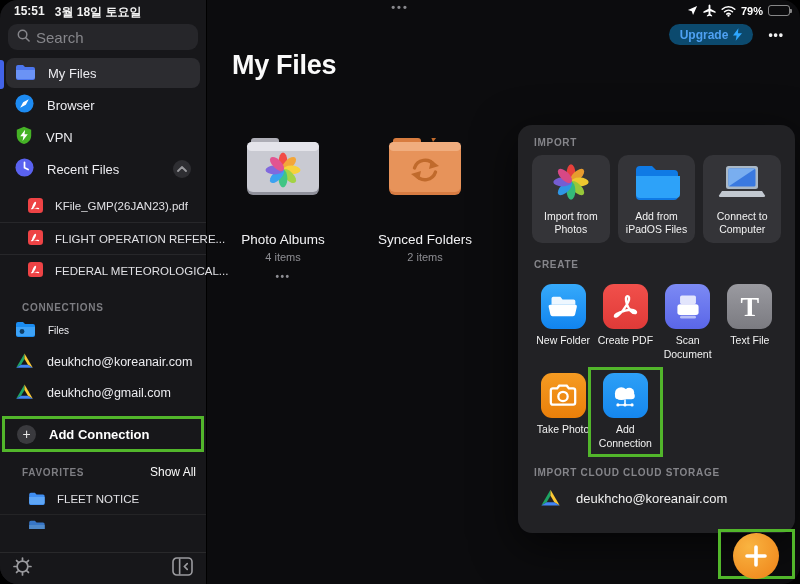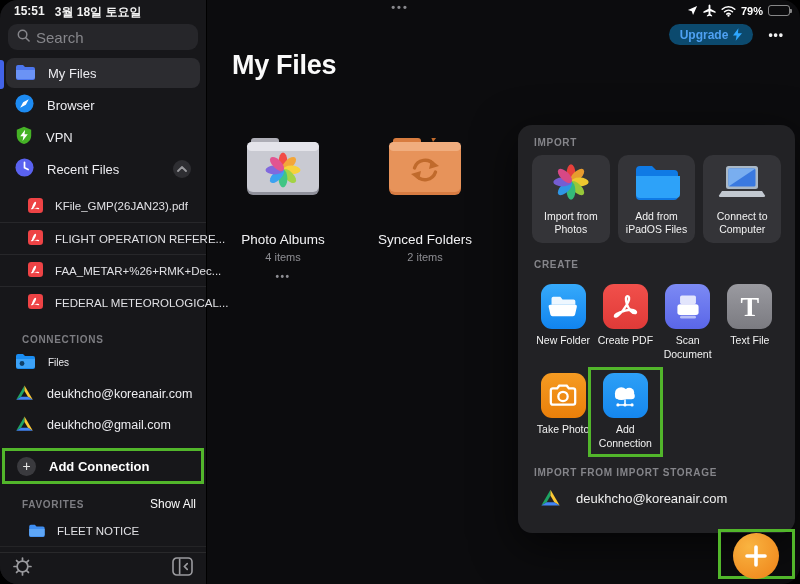--- a/index.html
+++ b/index.html
@@ -188,27 +188,20 @@
               <rect width="16" height="16" rx="3.5" fill="#ee4345"></rect>
               <path d="M4 11C5 7 6.5 4 8 4c1.5 0 .3 4-2.3 7 3-1 6.3-1 6.3.3 0 1.3-3.2.4-5.2-.6-1.6 1.1-3.4 1.9-3.6.9-.2-1 .8-.6.8-.6Z" fill="#fff"></path>
             </svg></span>
         <span>FLIGHT OPERATION REFERE...</span>
       </div>
       <div class="file-row">
         <span><svg width="15" height="15" viewBox="0 0 16 16">
               <rect width="16" height="16" rx="3.5" fill="#ee4345"></rect>
               <path d="M4 11C5 7 6.5 4 8 4c1.5 0 .3 4-2.3 7 3-1 6.3-1 6.3.3 0 1.3-3.2.4-5.2-.6-1.6 1.1-3.4 1.9-3.6.9-.2-1 .8-.6.8-.6Z" fill="#fff"></path>
             </svg></span>
-        <span>FAA_METAR+%26+RMK+Dec...</span>
-      </div>
-      <div class="file-row">
-        <span><svg width="15" height="15" viewBox="0 0 16 16">
-              <rect width="16" height="16" rx="3.5" fill="#ee4345"></rect>
-              <path d="M4 11C5 7 6.5 4 8 4c1.5 0 .3 4-2.3 7 3-1 6.3-1 6.3.3 0 1.3-3.2.4-5.2-.6-1.6 1.1-3.4 1.9-3.6.9-.2-1 .8-.6.8-.6Z" fill="#fff"></path>
-            </svg></span>
         <span>FEDERAL METEOROLOGICAL...</span>
       </div>
     </div>
 
     <div class="sec-header">CONNECTIONS</div>
 
     <div class="conn-row">
       <span><svg width="20" height="16" viewBox="0 0 20 16">
             <path d="M1 3q0-2 2-2h5l2 2h8q2 0 2 2v9q0 2-2 2H3q-2 0-2-2Z" fill="#1a8df2"></path>
             <path d="M1 6h19v7q0 2-2 2H3q-2 0-2-2Z" fill="#3da2f7"></path>
@@ -464,21 +457,21 @@
                   <circle cx="9.5" cy="24.5" r="1.7"></circle>
                   <circle cx="17" cy="24.5" r="1.7"></circle>
                   <circle cx="24.5" cy="24.5" r="1.7"></circle>
                 </g>
             </svg>
           </span>
           <span class="create-label">Add Connection</span>
         </div>
       </div>
 
-      <div class="pop-header cloud-header">IMPORT FROM IMPORT STORAGE</div>
+      <div class="pop-header cloud-header">IMPORT CLOUD CLOUD STORAGE</div>
       <div class="account-row">
         <span><svg width="21" height="19" viewBox="0 0 24 21">
               <polygon points="12,1.5 1.5,19.5 7.6,16 12,8.5" fill="#1ea362"></polygon>
               <polygon points="12,1.5 12,8.5 16.4,16 22.5,19.5" fill="#fcc934"></polygon>
               <polygon points="1.5,19.5 22.5,19.5 16.4,16 7.6,16" fill="#4285f4"></polygon>
             </svg></span>
         <span>deukhcho@koreanair.com</span>
       </div>
     </div>
   </div>

